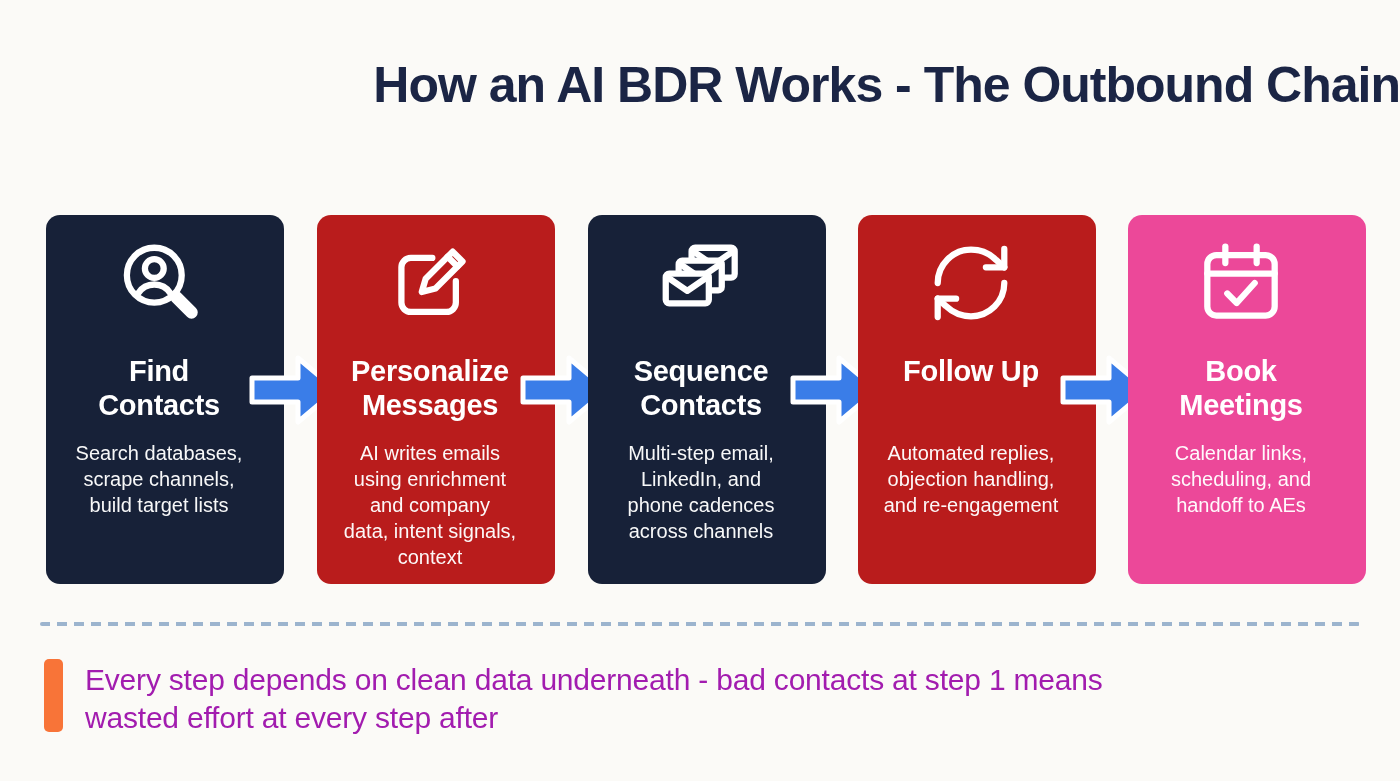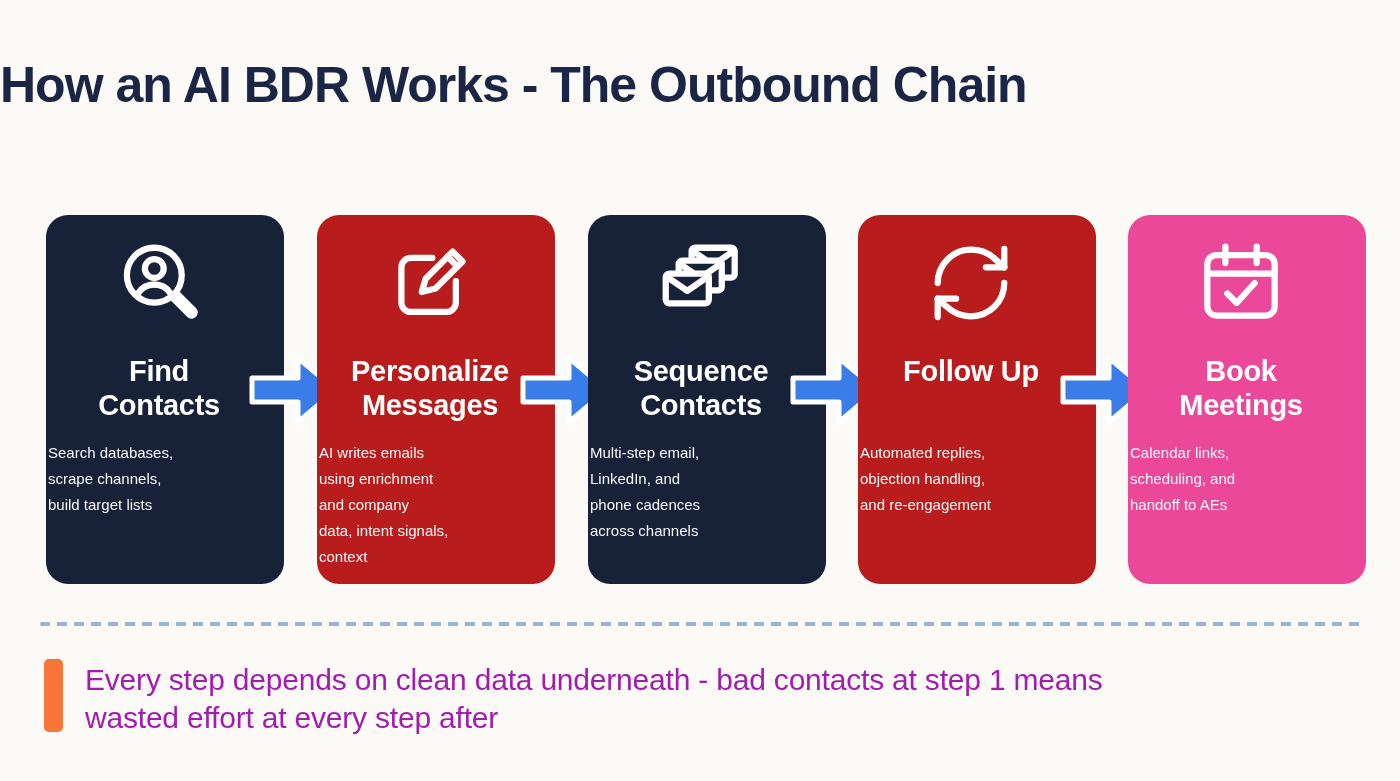--- a/index.html
+++ b/index.html
@@ -3,43 +3,43 @@
 <meta charset="utf-8">
 <style>
   html,body{margin:0;padding:0;}
   body{
     width:1400px;height:781px;position:relative;overflow:hidden;
     background:#fbfaf7;
     font-family:"Liberation Sans","DejaVu Sans",sans-serif;
   }
   .page-title{
     position:absolute;top:54px;left:0;width:1400px;
-    text-align:left;font-size:50px;font-weight:700;
+    text-align:right;font-size:50px;font-weight:700;
     letter-spacing:-1px;color:#1b2545;line-height:62px;
   }
   .step-card{
     position:absolute;top:215px;width:238px;height:369px;
-    border-radius:22px;color:#ffffff;
+    border-radius:14px;color:#ffffff;
   }
   .card-navy{background:#172138;}
   .card-blue{background:#b91c1c;}
   .card-green{background:#ec4899;}
   .card-icon{
     position:absolute;top:21px;left:0;width:226px;height:94px;
     display:flex;align-items:center;justify-content:center;
   }
   .card-icon svg{width:94px;height:94px;}
   .card-title{
     position:absolute;top:139px;left:0;width:226px;
     text-align:center;font-size:29px;font-weight:700;line-height:34px;
     letter-spacing:-0.3px;
   }
   .card-desc{
     position:absolute;top:225px;left:2px;width:222px;
-    text-align:left;font-size:15px;line-height:26px;
+    text-align:center;font-size:20px;line-height:26px;
     color:rgba(255,255,255,0.97);
   }
   .card-desc div, .card-title div, .callout-text div{white-space:nowrap;}
   .flow-arrow{
     position:absolute;top:350px;width:92px;height:80px;
   }
   .divider-dashed{
     position:absolute;top:622px;left:40px;width:1320px;height:4px;
     background:repeating-linear-gradient(90deg,#9cb4ce 0 10px,transparent 10px 17px);
     border-radius:2px;

